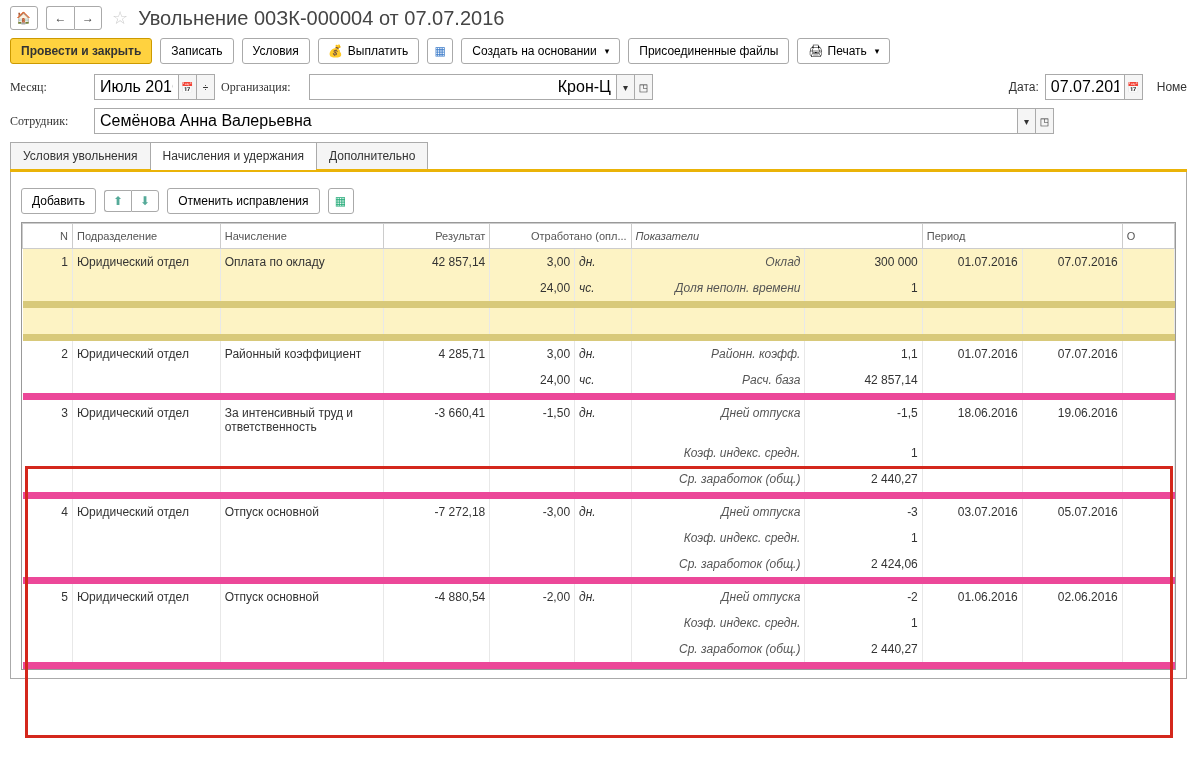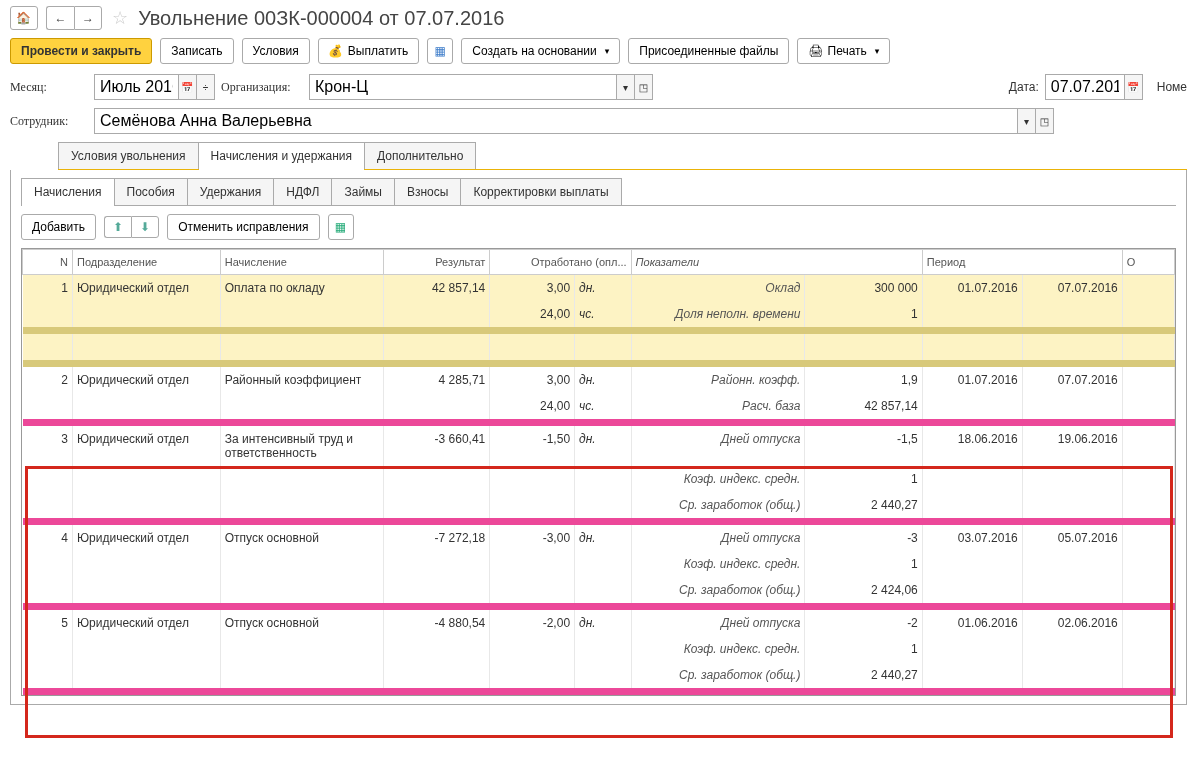--- a/index.html
+++ b/index.html
@@ -14,21 +14,21 @@
 .page-title { font-size: 20px; color: #444; }
 .toolbar { display: flex; align-items: center; gap: 8px; margin-bottom: 10px; }
 .btn { border: 1px solid #aaa; background: #fff; border-radius: 3px; padding: 5px 10px; cursor: pointer; font-size: 12px; display: flex; align-items: center; gap: 4px; }
 .btn-primary { background: #ffd23f; border-color: #cc9a00; font-weight: bold; color: #333; }
 .btn-icon-small { width: 26px; padding: 5px 3px; justify-content: center; }
 .form-row { display: flex; align-items: center; gap: 6px; margin-bottom: 8px; }
 .label { min-width: 78px; color: #333; font-family: Liberation Serif, serif; }
 .input-group { display: flex; align-items: stretch; }
 .input-group input { border: 1px solid #aaa; padding: 3px 5px; font-size: 16px; }
 .input-group .addon { border: 1px solid #aaa; border-left: none; width: 18px; background: #f5f5f5; display: flex; align-items: center; justify-content: center; cursor: pointer; font-size: 10px; }
-.tabs { display: flex; border-bottom: 1px solid #eab308; margin-bottom: 0; margin-left: 48px; }
+.tabs { display: flex; border-bottom: 3px solid #eab308; margin-bottom: 0; }
 .tab { border: 1px solid #aaa; border-bottom: none; padding: 6px 12px; background: #f5f5f5; cursor: pointer; margin-right: -1px; position: relative; }
 .tab.active { background: #fff; z-index: 1; }
 .tab.active::after { content: ''; position: absolute; left: 0; right: 0; bottom: -1px; height: 1px; background: #fff; }
 .subtabs-wrap { border: 1px solid #aaa; border-top: none; padding: 8px 10px; }
 .subtabs { display: flex; border-bottom: 1px solid #aaa; margin-top: 0; }
 .tab-actions { display: flex; gap: 8px; padding: 8px 0; align-items: center; }
 .arrow-group { display: flex; }
 .arrow-group .btn { padding: 3px 8px; }
 .arrow-group .btn:first-child { border-radius: 3px 0 0 3px; border-right: none; }
 .arrow-group .btn:last-child { border-radius: 0 3px 3px 0; }
@@ -93,21 +93,21 @@
 
   <div class="form-row">
     <span class="label">Месяц:</span>
     <div class="input-group">
       <input style="width: 85px;" value="Июль 2016">
       <span class="addon">📅</span>
       <span class="addon">÷</span>
     </div>
     <span class="label" style="min-width:82px">Организация:</span>
     <div class="input-group" style="flex:1; max-width:480px">
-      <input style="flex: 1 1 0%;" value="Крон-Ц">
+      <input style="flex: 1 1 0%; text-align: right;" value="Крон-Ц">
       <span class="addon">▾</span>
       <span class="addon">◳</span>
     </div>
     <div style="flex:1"></div>
     <span>Дата:</span>
     <div class="input-group">
       <input style="width: 80px;" value="07.07.2016">
       <span class="addon">📅</span>
     </div>
     <span style="margin-left:8px">Номе</span>
@@ -122,29 +122,20 @@
     </div>
   </div>
 
   <div class="tabs">
     <div class="tab">Условия увольнения</div>
     <div class="tab active">Начисления и удержания</div>
     <div class="tab">Дополнительно</div>
   </div>
 
   <div class="subtabs-wrap">
-    <div class="subtabs">
-      <div class="tab active">Начисления</div>
-      <div class="tab">Пособия</div>
-      <div class="tab">Удержания</div>
-      <div class="tab">НДФЛ</div>
-      <div class="tab">Займы</div>
-      <div class="tab">Взносы</div>
-      <div class="tab">Корректировки выплаты</div>
-    </div>
 
     <div class="tab-actions">
       <button class="btn">Добавить</button>
       <div class="arrow-group">
         <button class="btn">
             <span style="color:#5a9">⬆</span>
           </button>
         <button class="btn">
             <span style="color:#5a9">⬇</span>
           </button>
@@ -210,21 +201,21 @@
               <td>&nbsp;</td>
             </tr>
             <tr>
               <td class="col-n num">2</td>
               <td class="col-dept">Юридический отдел</td>
               <td class="col-acc">Районный коэффициент</td>
               <td class="col-res num">4 285,71</td>
               <td class="col-work num">3,00</td>
               <td class="col-unit">дн.</td>
               <td class="col-ind italic">Районн. коэфф.</td>
-              <td class="col-indv num">1,9</td>
+              <td class="col-indv num">1,1</td>
               <td class="col-per1 num">01.07.2016</td>
               <td class="col-per2 num">07.07.2016</td>
               <td class="col-last"></td>
             </tr>
             <tr class="sub row-group">
               <td class="col-n num"></td>
               <td class="col-dept"></td>
               <td class="col-acc"></td>
               <td class="col-res num"></td>
               <td class="col-work num">24,00</td>

